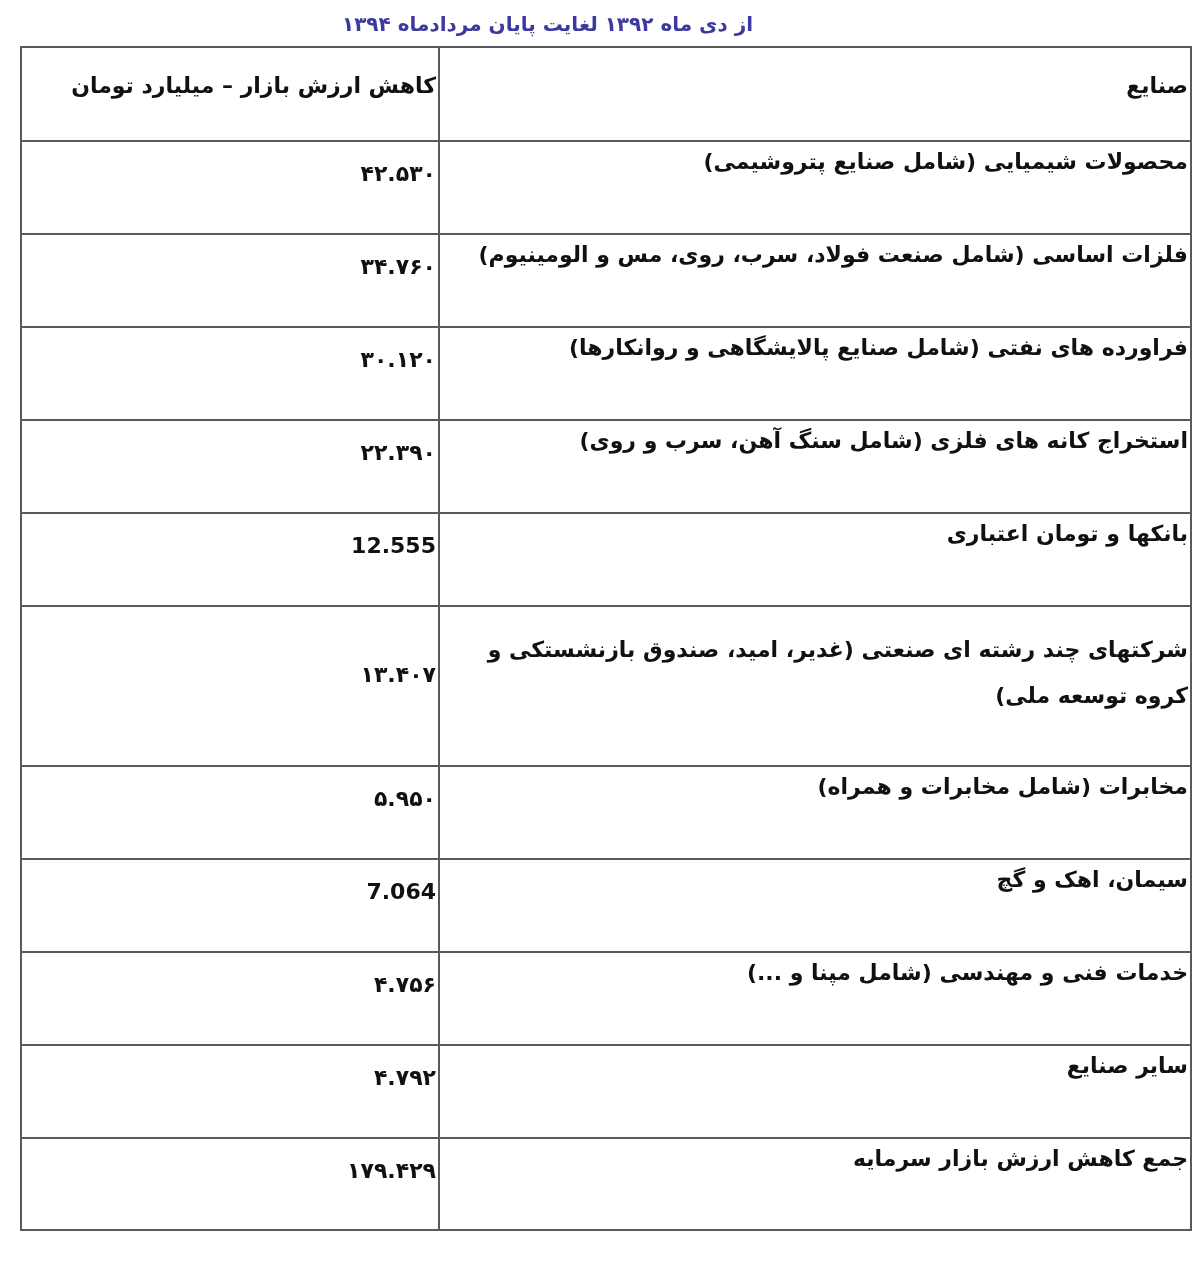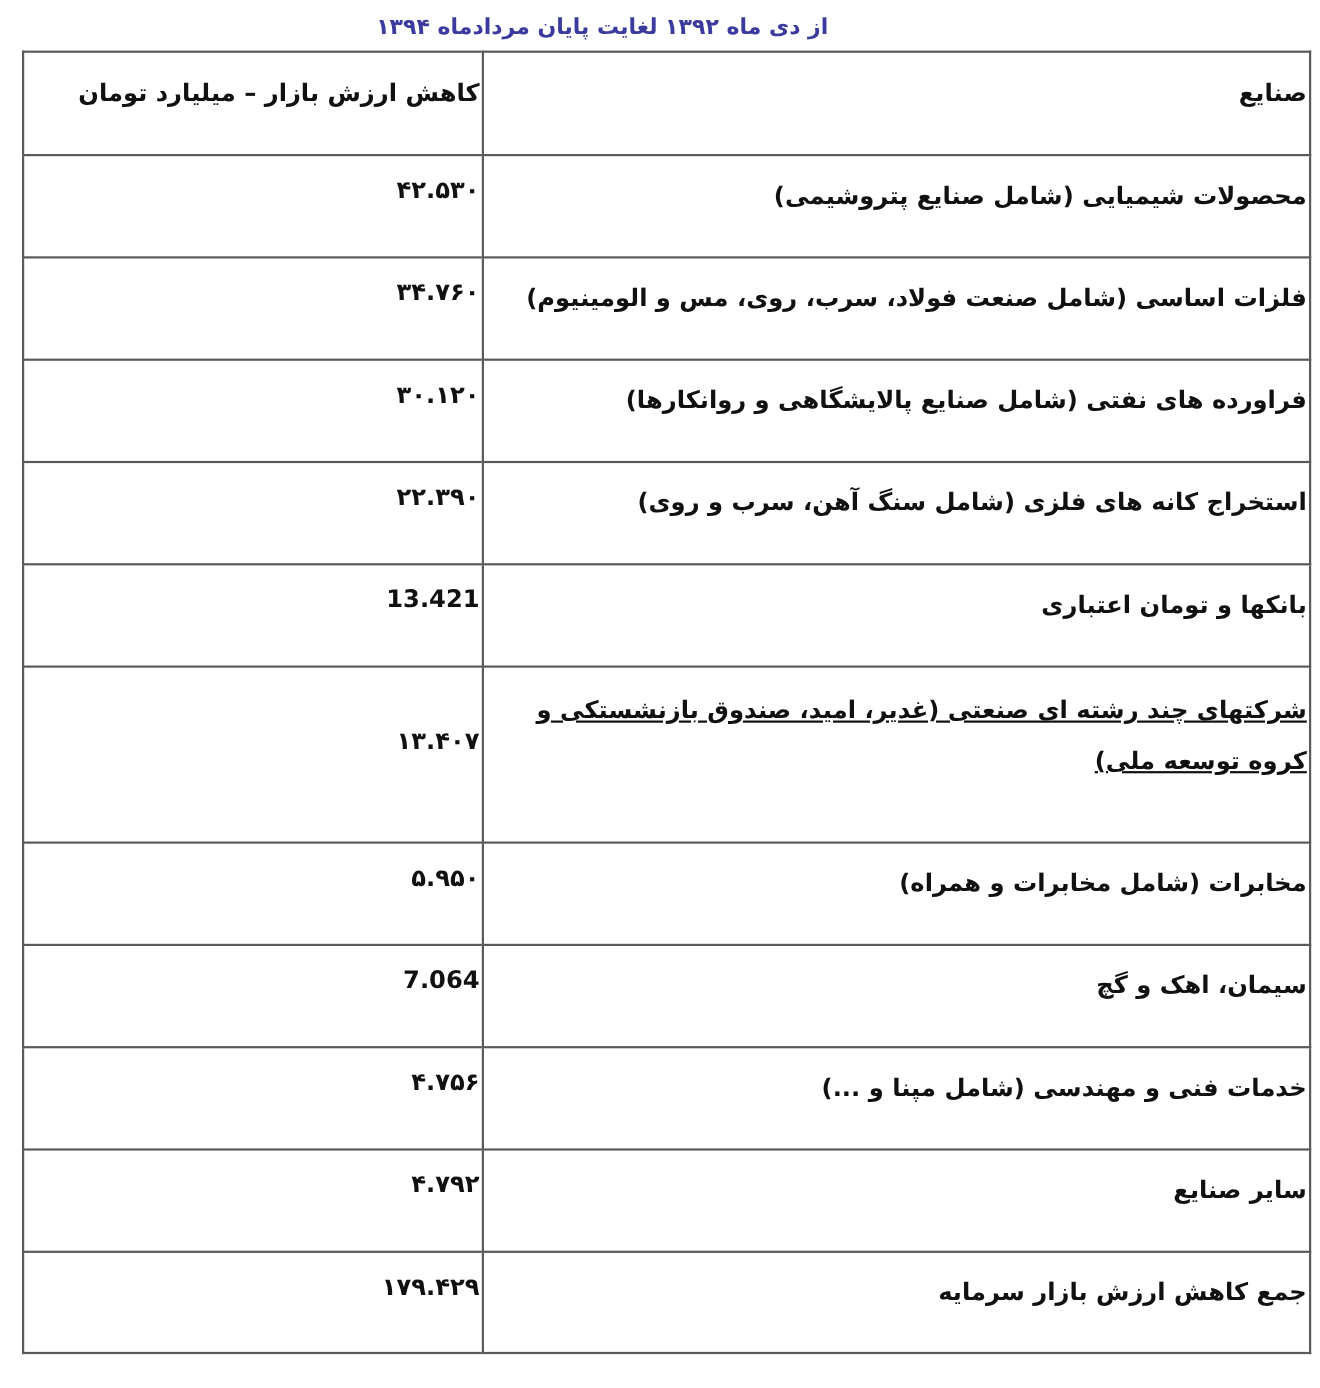--- a/index.html
+++ b/index.html
@@ -46,21 +46,20 @@
       width: 750px;
     }
     td.col-value {
       width: 416px;
     }
     .cell-text {
       display: block;
       font-size: 22px;
       font-weight: bold;
       line-height: 40px;
-      padding-top: 17px;
       padding-right: 2px;
       padding-left: 8px;
       text-align: right;
     }
     .cell-num {
       display: block;
       font-size: 22px;
       font-weight: bold;
       line-height: 40px;
       padding-top: 12px;
@@ -120,26 +119,26 @@
         </td>
     <td class="col-value">
           <span class="cell-num">۲۲.۳۹۰</span>
         </td>
   </tr>
   <tr class="row">
     <td class="col-industry">
           <span class="cell-text">بانکها و تومان اعتباری</span>
         </td>
     <td class="col-value">
-          <span class="cell-num">13.421</span>
+          <span class="cell-num">12.555</span>
         </td>
   </tr>
   <tr class="row tall">
     <td class="col-industry">
-          <span class="cell-text" style="line-height:46px;text-decoration:underline;">شرکتهای چند رشته ای صنعتی (غدیر، امید، صندوق بازنشستکی و کروه توسعه ملی)</span>
+          <span class="cell-text" style="padding-top:20px;line-height:46px;">شرکتهای چند رشته ای صنعتی (غدیر، امید، صندوق بازنشستکی و کروه توسعه ملی)</span>
         </td>
     <td class="col-value">
           <span class="cell-num" style="padding-top:48px;">۱۳.۴۰۷</span>
         </td>
   </tr>
   <tr class="row">
     <td class="col-industry">
           <span class="cell-text">مخابرات (شامل مخابرات و همراه)</span>
         </td>
     <td class="col-value">

